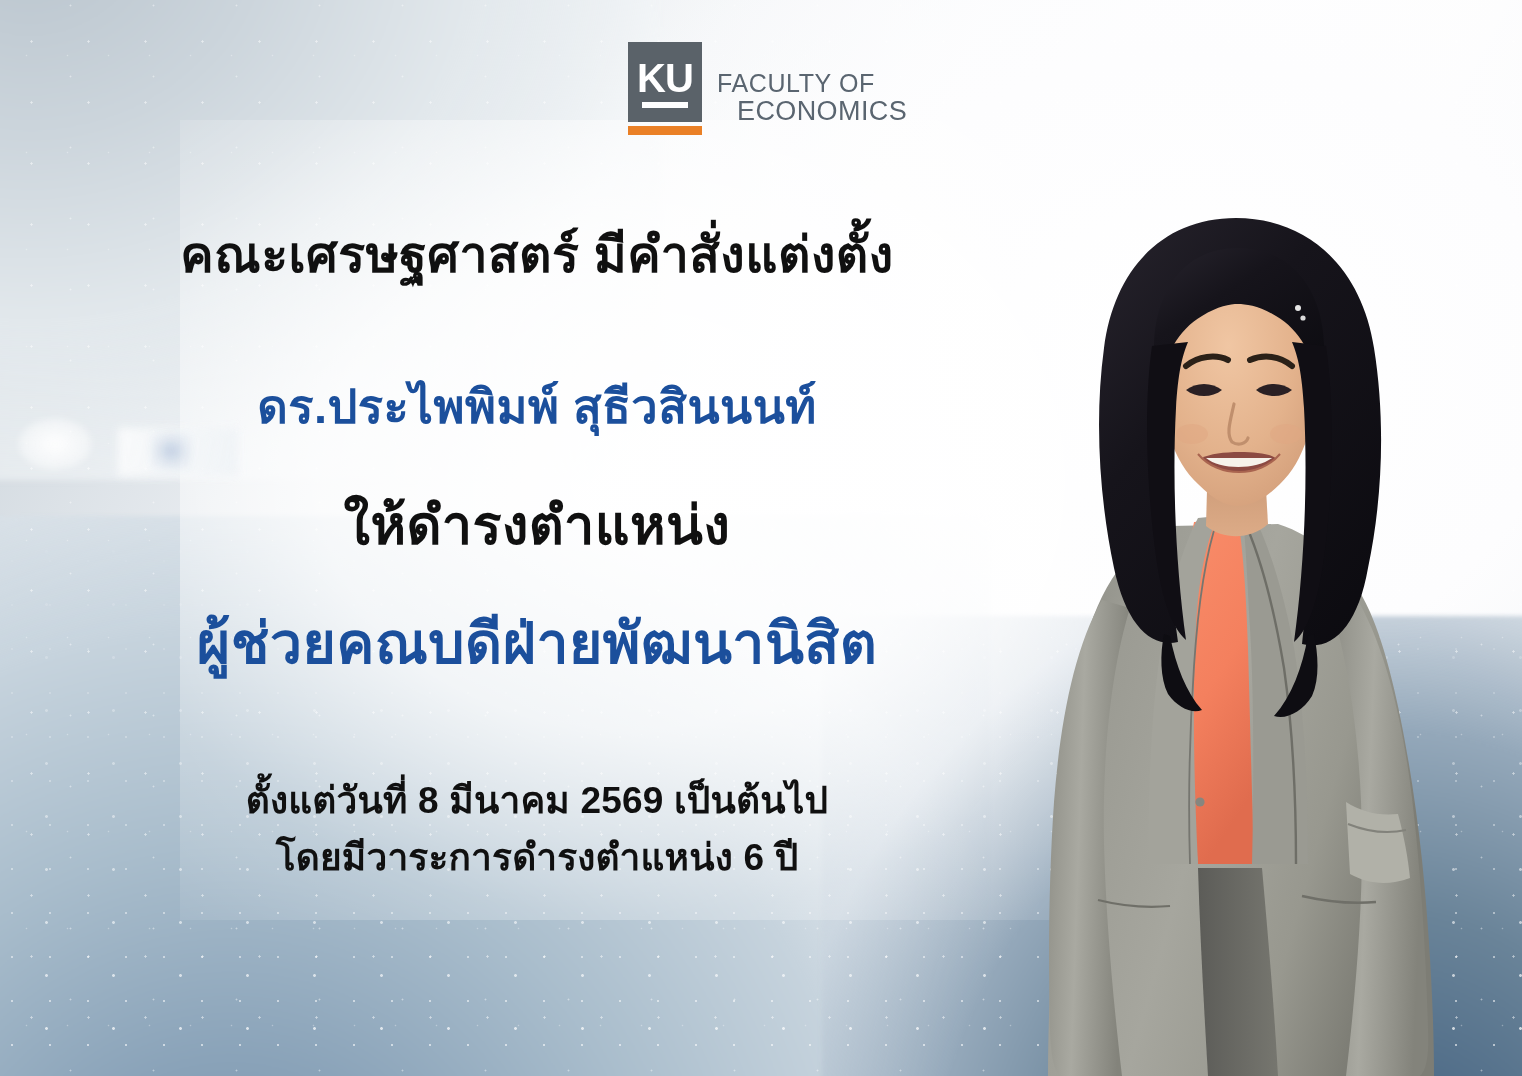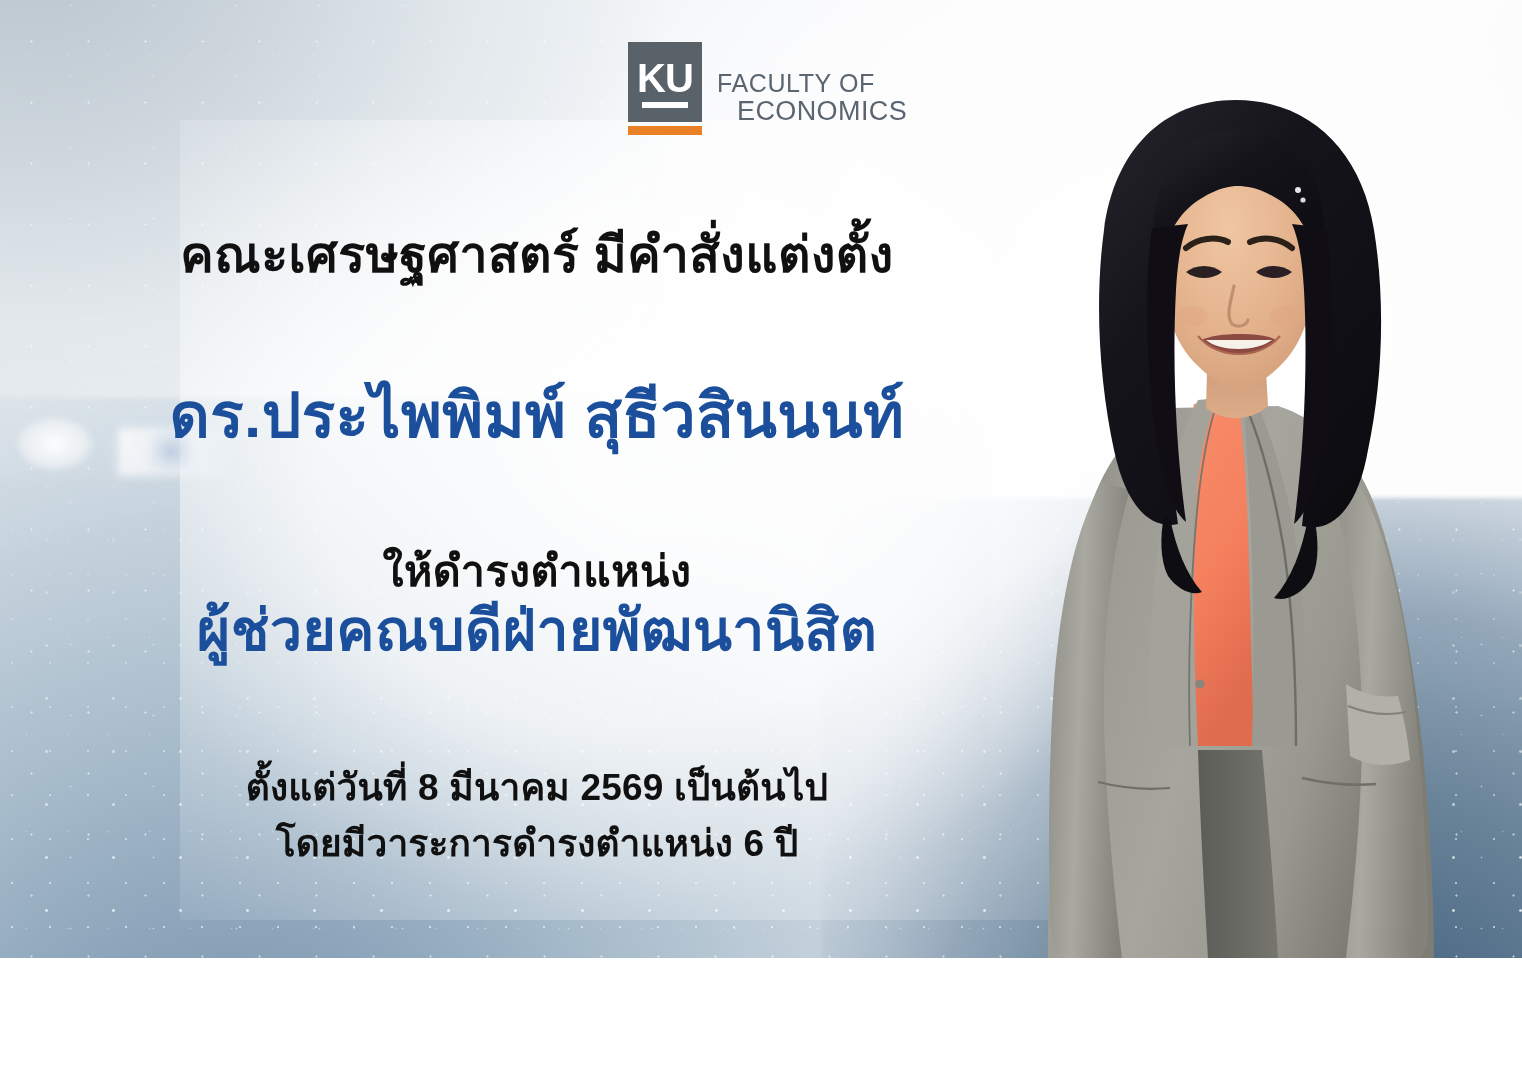--- a/index.html
+++ b/index.html
@@ -7,21 +7,21 @@
   html, body {
     width: 1522px;
     height: 1076px;
     overflow: hidden;
     font-family: "Liberation Sans", "DejaVu Sans", sans-serif;
   }
 
   #poster {
     position: relative;
     width: 1522px;
-    height: 958px;
+    height: 1076px;
     overflow: hidden;
     background: #7dd3fc;
   }
 
   
   .bg-base {
     position: absolute;
     inset: 0;
     background:
       radial-gradient(ellipse 1100px 900px at 78% 34%, #ffffff 0%, #fdfdfe 34%, rgba(255,255,255,0.0) 66%),
@@ -189,23 +189,23 @@
   }
   .line-dark {
     color: #101010;
     font-weight: bold;
   }
   .line-blue {
     color: #1b4f9c;
     font-weight: bold;
   }
   .l-heading { font-size: 50px; letter-spacing: 0.5px; line-height: 1.18; }
-  .l-name    { font-size: 62px; letter-spacing: 0.5px; line-height: 1.18; margin-top: 94px; }
-  .l-prefix  { font-size: 43px; letter-spacing: 0.5px; line-height: 1.18; margin-top: 94px; }
-  .l-role    { font-size: 57px; letter-spacing: 0.5px; line-height: 1.18; }
+  .l-name    { font-size: 47px; letter-spacing: 0.5px; line-height: 1.18; margin-top: 94px; }
+  .l-prefix  { font-size: 54px; letter-spacing: 0.5px; line-height: 1.18; margin-top: 60px; }
+  .l-role    { font-size: 57px; letter-spacing: 0.5px; line-height: 1.18; margin-top: 52px; }
   .l-foot    { font-size: 37px; letter-spacing: 0.2px; line-height: 1.52; margin-top: 96px; font-weight: bold; }
 
   
   #portrait {
     position: absolute;
     right: 0px;
     bottom: 0px;
     width: 520px;
     height: 880px;
     z-index: 7;

